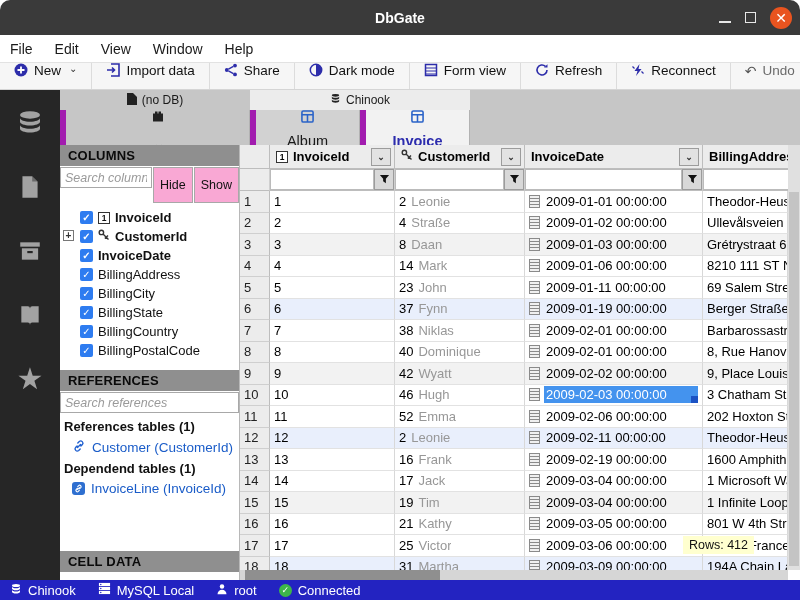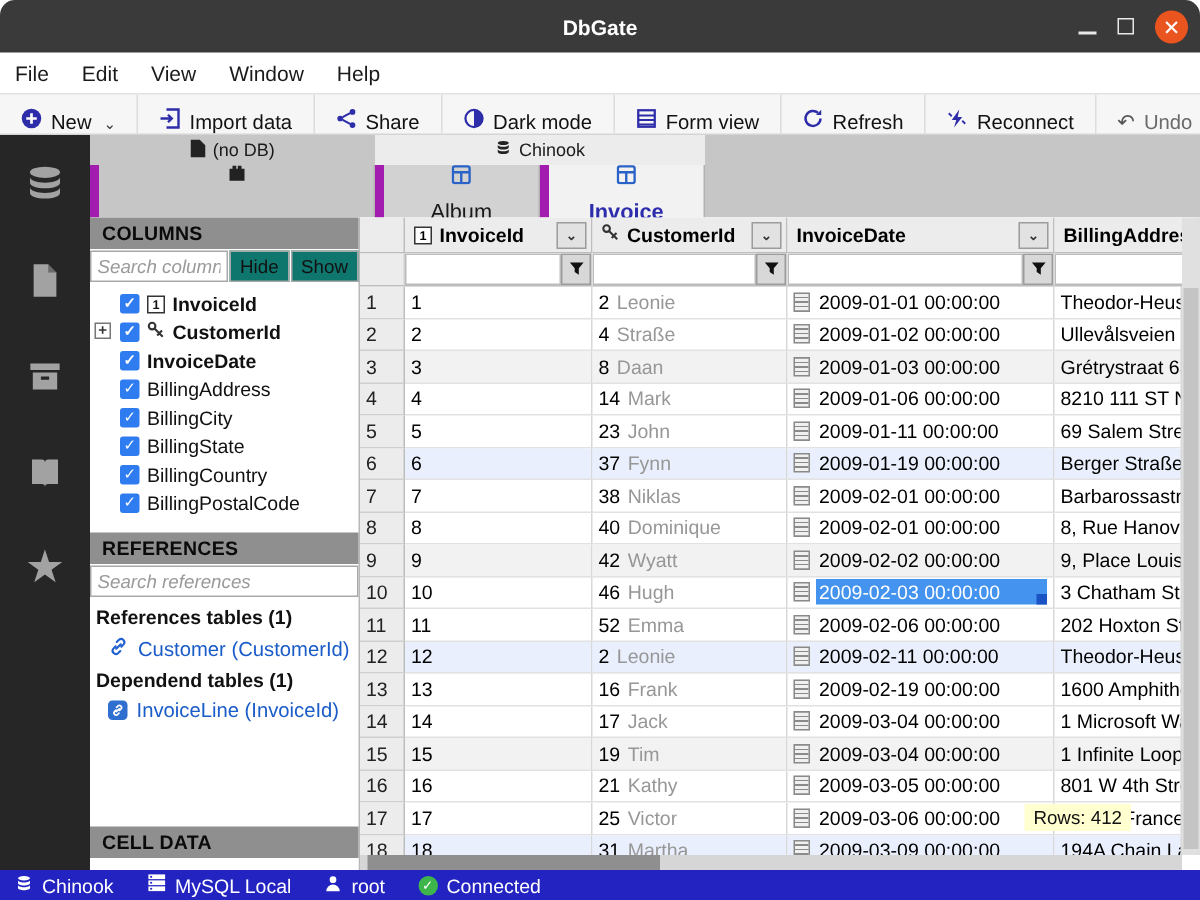--- a/index.html
+++ b/index.html
@@ -17,21 +17,21 @@
                align-items:center; justify-content:center; font-size:14px; line-height:1; }
 
   
   .menubar { height:27px; background:#fff; display:flex; align-items:center; gap:22px; padding-left:10px;
              font-size:14px; color:#1a1a1a; flex:0 0 auto; }
   .menu-item { cursor:default; }
 
   
   .toolbar { height:28px; background:#f6f6f6; border-top:1px solid #e2e2e2; border-bottom:1px solid #d5d5d5;
              display:flex; align-items:stretch; flex:0 0 auto; overflow:hidden; }
-  .tool-btn { display:flex; align-items:flex-end; gap:6px; padding:0 14px; font-size:13.5px; color:#111;
+  .tool-btn { display:flex; align-items:flex-start; gap:6px; padding:0 14px; font-size:13.5px; color:#111;
               border-right:1px solid #dcdcdc; white-space:nowrap; }
   .tool-btn svg { flex:0 0 auto; }
   .chevron { font-size:10px; color:#333; margin-left:2px; }
   .tool-btn.disabled { color:#6a6a6a; }
 
   
   .content-row { flex:1 1 auto; display:flex; min-height:0; }
 
   
   .iconbar { width:60px; background:#262626; display:flex; flex-direction:column; align-items:center;
@@ -59,21 +59,21 @@
 
   
   .manager { width:180px; background:#fff; border-right:1px solid #b8b8b8; display:flex; flex-direction:column;
              flex:0 0 auto; min-height:0; }
   .panel-header { background:#8f8f8f; color:#0a0a0a; font-weight:bold; font-size:13px; padding:3px 8px;
                   flex:0 0 auto; letter-spacing:.2px; }
   .search-row { display:flex; flex:0 0 auto; padding:1px 0; }
   .search-row input { flex:1 1 auto; min-width:0; height:21px; border:1px solid #a8a8a8; font-size:12.5px;
                       padding:0 4px; font-family:"Liberation Sans",sans-serif; }
   input::placeholder { color:#9a9a9a; font-style:italic; }
-  .mini-btn { height:21px; border:1px solid #a8a8a8; background:#0f766e; font-size:12.5px; padding:0 6px;
+  .mini-btn { height:36px; border:1px solid #a8a8a8; background:#f9a8d4; font-size:12.5px; padding:0 6px;
               margin-left:1px; color:#111; font-family:"Liberation Sans",sans-serif; }
   .columns-list { padding:4px 0 10px 0; flex:0 0 auto; }
   .col-item { display:flex; align-items:center; gap:5px; height:19px; padding-left:20px; font-size:13px;
               color:#111; position:relative; }
   .col-item.bold { font-weight:bold; }
   .expander { position:absolute; left:3px; top:3px; width:11px; height:11px; border:1px solid #777;
               background:#fff; font-size:10px; line-height:9px; text-align:center; color:#333; }
   .checkbox { width:13px; height:13px; background:#2e7cf0; border-radius:2px; color:#fff; font-size:10px;
               line-height:13px; text-align:center; flex:0 0 auto; }
   .pk-icon { position:relative; width:12px; height:12px; border:1.4px solid #333; background:#fff; font-size:8.5px;

